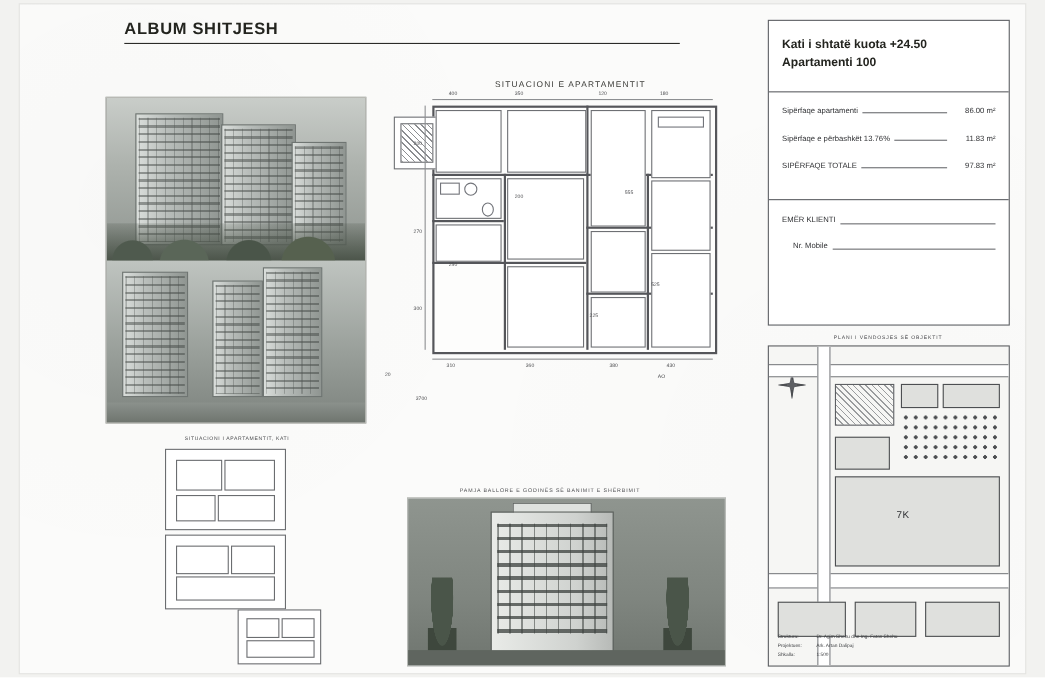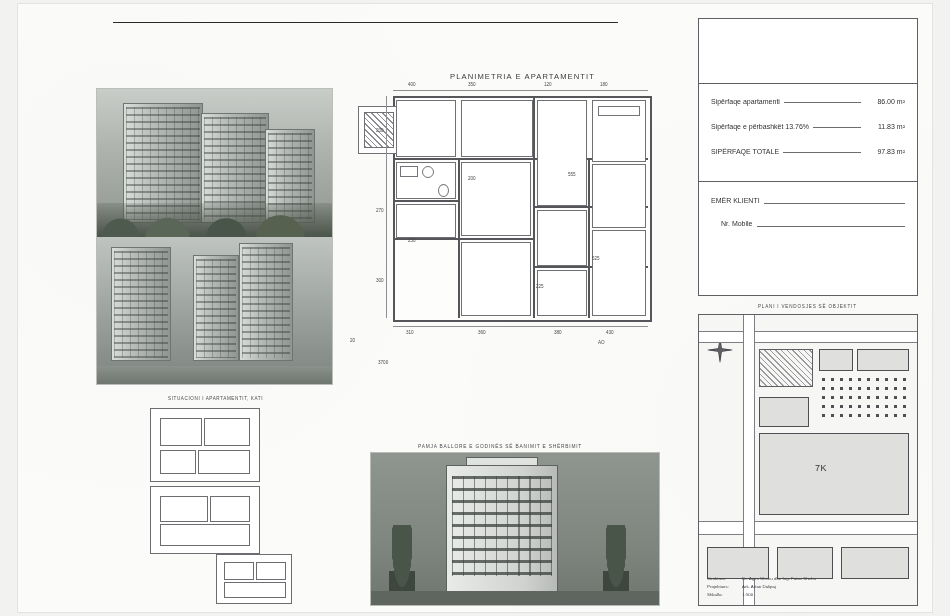--- a/index.html
+++ b/index.html
@@ -430,39 +430,40 @@
   }
 </style>
 </head>
 <body>
 
 <div class="page">
   <div class="sheet">
     <div class="scan-noise"></div>
 
     <div class="hdr">
+      <div class="hdr-title">ALBUM SHITJESH</div>
       <div class="hdr-rule"></div>
     </div>
 
     <div class="photos">
       <div class="ph-top">
         <div class="bld" style="left:26px;top:14px;width:78px;height:118px;"></div>
         <div class="bld" style="left:104px;top:24px;width:66px;height:108px;"></div>
         <div class="bld" style="left:168px;top:40px;width:48px;height:92px;"></div>
         <div class="treeline"></div>
       </div>
       <div class="ph-bottom">
         <div class="bld" style="left:14px;top:10px;width:58px;height:112px;"></div>
         <div class="bld" style="left:96px;top:18px;width:44px;height:104px;"></div>
         <div class="bld" style="left:142px;top:6px;width:52px;height:116px;"></div>
         <div class="ground"></div>
       </div>
     </div>
 
-    <div class="plan-title">PLANIMETRIA E APARTAMENTIT</div>
+    <div class="plan-title">SITUACIONI E APARTAMENTIT</div>
     <div class="plan">
       <div class="plan-outline"></div>
 
       <div class="room" style="left:10px;top:18px;width:40px;height:46px;"></div>
       <div class="hatch" style="left:16px;top:24px;width:28px;height:34px;"></div>
 
       <div class="wall" style="left:45px;top:70px;width:255px;height:1.6px;"></div>
       <div class="wall" style="left:45px;top:150px;width:140px;height:1.6px;"></div>
       <div class="wall" style="left:110px;top:70px;width:1.6px;height:160px;"></div>
       <div class="wall" style="left:185px;top:8px;width:1.6px;height:222px;"></div>
@@ -534,20 +535,24 @@
     <div class="elev-cap">PAMJA BALLORE E GODINËS SË BANIMIT E SHËRBIMIT</div>
     <div class="elev">
       <div class="elev-roof"></div>
       <div class="elev-building"></div>
       <div class="elev-tree" style="left:18px;"></div>
       <div class="elev-tree" style="left:232px;"></div>
       <div style="position:absolute;left:0;bottom:0;width:100%;height:14px;background:#5f655f;"></div>
     </div>
 
     <div class="panel">
+      <div class="panel-title">
+        <div>Kati i shtatë kuota +24.50</div>
+        <div>Apartamenti 100</div>
+      </div>
       <div class="panel-hr" style="top:64px;"></div>
       <div class="panel-hr" style="top:162px;"></div>
 
       <div class="area-rows">
         <div class="area-row">
           <span class="area-label">Sipërfaqe apartamenti</span>
           <span class="area-dots"></span>
           <span class="area-val">86.00 m²</span>
         </div>
         <div class="area-row">

